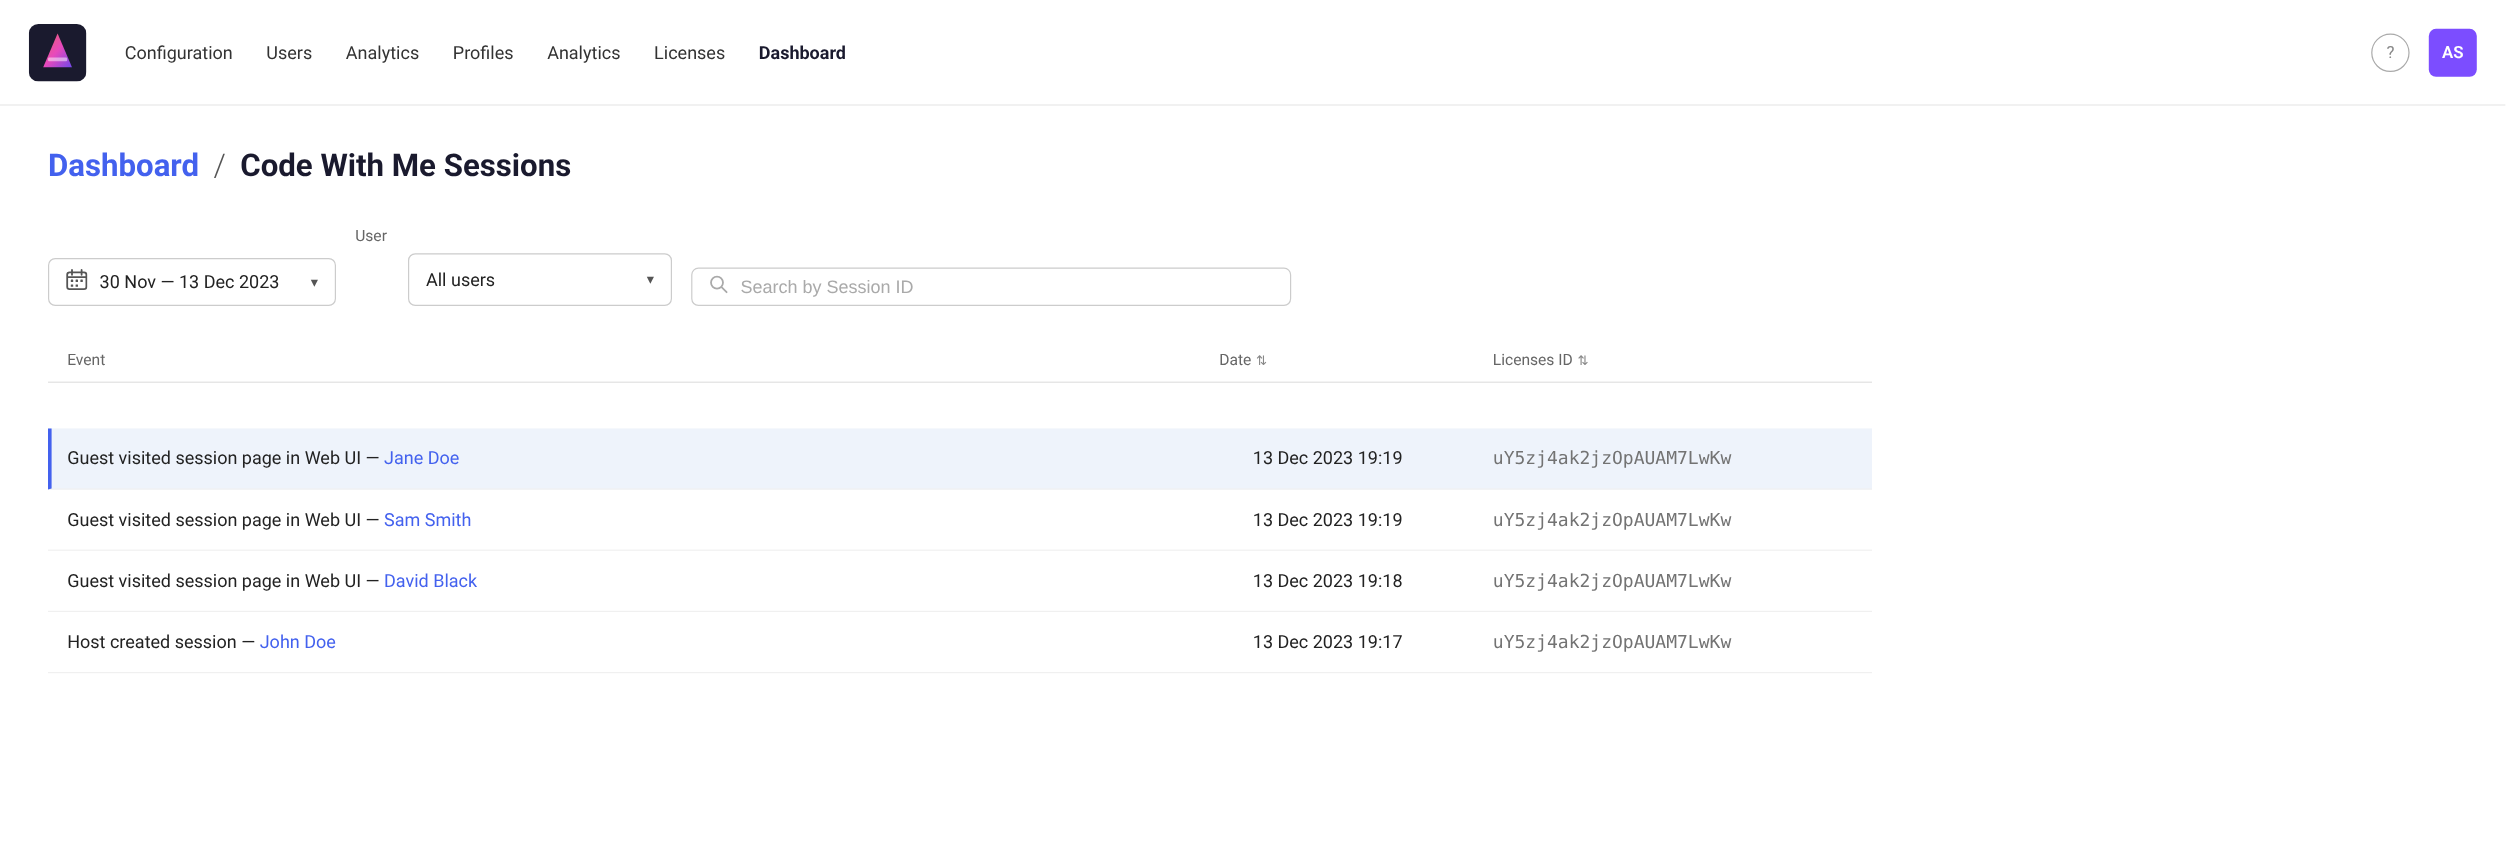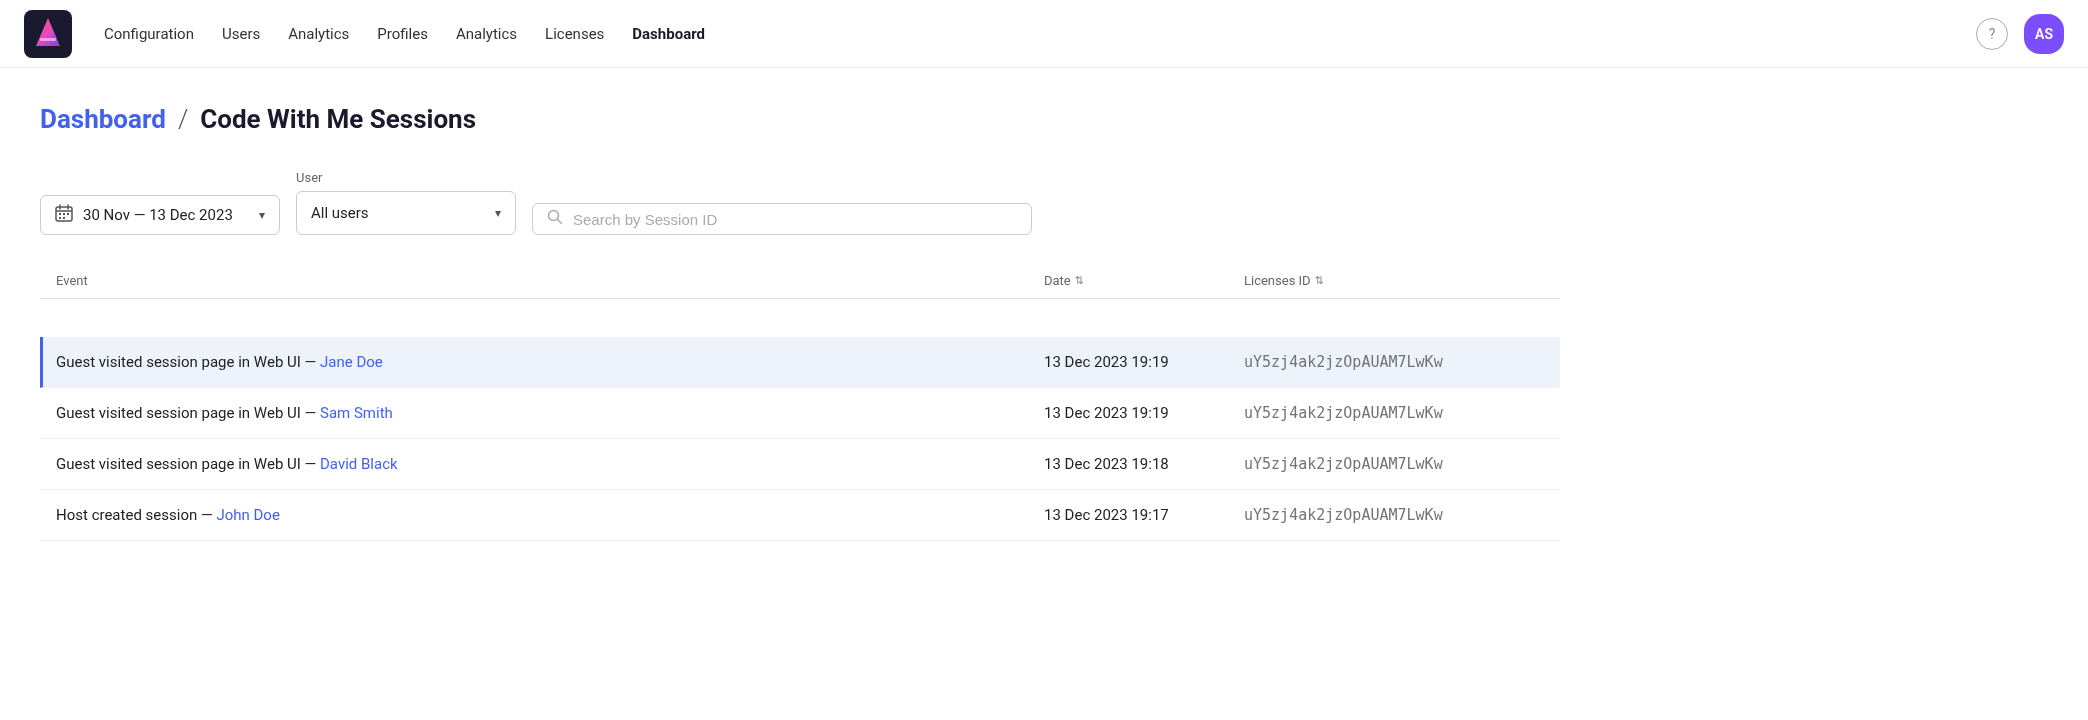--- a/index.html
+++ b/index.html
@@ -13,21 +13,21 @@
       background: #ffffff;
       color: #1a1a2e;
       font-size: 15px;
     }
 
     
     .navbar {
       display: flex;
       align-items: center;
       padding: 0 24px;
-      height: 68px;
+      height: 88px;
       border-bottom: 1px solid #e8e8e8;
       gap: 32px;
     }
 
     .logo {
       width: 48px;
       height: 48px;
       flex-shrink: 0;
     }
 
@@ -67,21 +67,21 @@
       align-items: center;
       justify-content: center;
       color: #888;
       font-size: 14px;
       cursor: pointer;
     }
 
     .avatar {
       width: 40px;
       height: 40px;
-      border-radius: 16px;
+      border-radius: 6px;
       background: #7c4dff;
       display: flex;
       align-items: center;
       justify-content: center;
       color: white;
       font-weight: 600;
       font-size: 14px;
       cursor: pointer;
     }
 
@@ -170,20 +170,21 @@
       display: flex;
       align-items: center;
       border: 1.5px solid #ccc;
       border-radius: 6px;
       padding: 10px 14px;
       cursor: pointer;
       background: #fff;
       min-width: 220px;
       height: 44px;
       gap: 8px;
+      margin-left: 44px;
     }
 
     .user-select-text {
       font-size: 15px;
       color: #222;
       flex: 1;
     }
 
     .user-select-arrow {
       color: #555;
@@ -223,20 +224,21 @@
     
     .table-container {
       width: 100%;
     }
 
     .table-header {
       display: grid;
       grid-template-columns: 1fr 200px 300px;
       padding: 10px 16px;
       border-bottom: 1px solid #e0e0e0;
+      gap: 28px;
     }
 
     .col-header {
       font-size: 13px;
       color: #666;
       font-weight: 400;
       display: flex;
       align-items: center;
       gap: 4px;
     }

